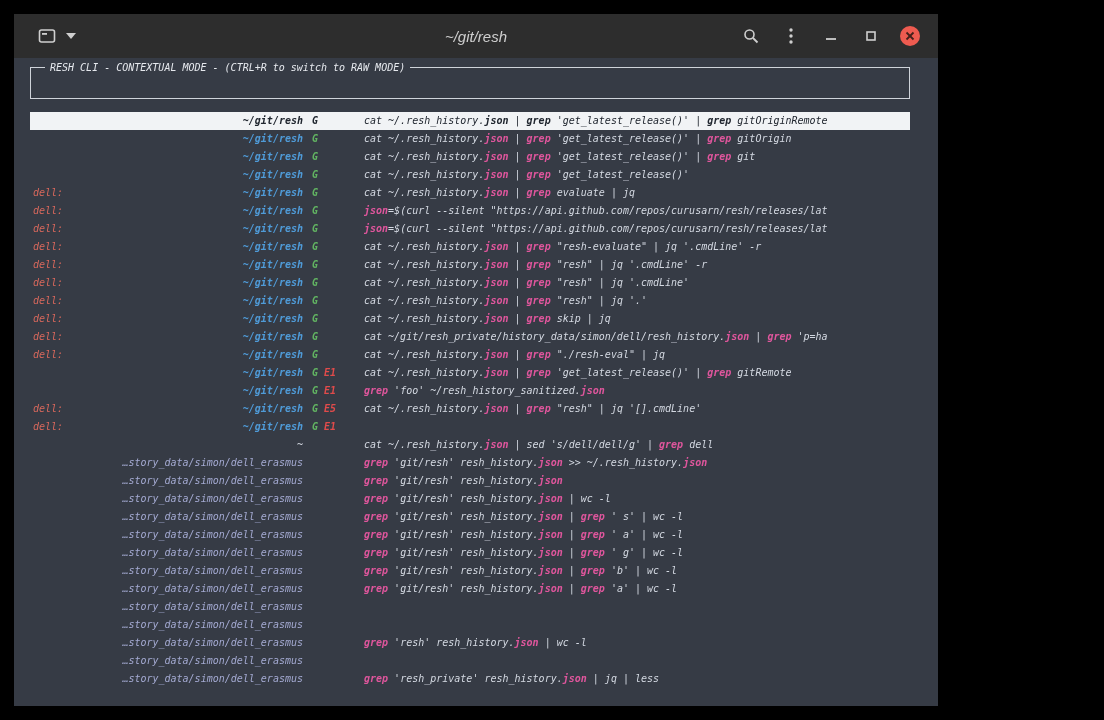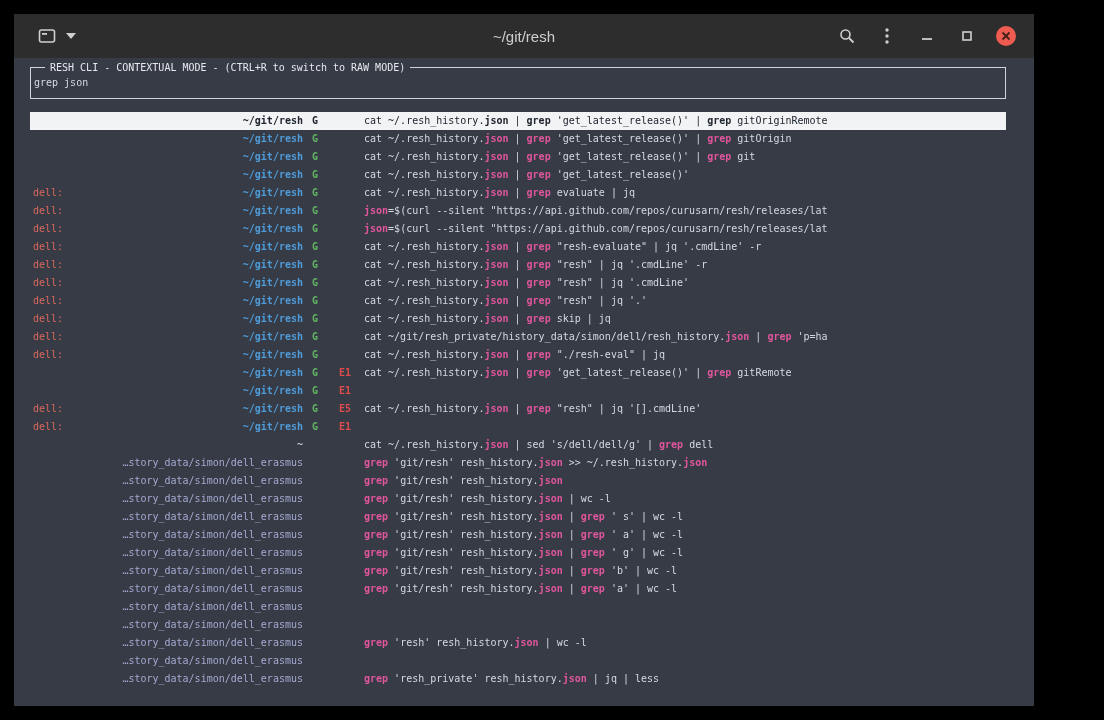--- a/index.html
+++ b/index.html
@@ -1,18 +1,18 @@
 <!DOCTYPE html>
 <html style="--bg: #363b45; --titlebar-bg: #2d2d2d; --titlebar-fg: #cfcfcf; --text: #d4d9e2; --border: #cfd3da; --host: #d8685c; --pwd-current: #4f9bd8; --pwd-other: #a4aad2; --flag-success: #62b462; --flag-error: #e04b4b; --match: #e0569d; --selected-bg: #f1f3f5; --selected-fg: #20262f; --close-red: #ee5b50;"><head>
 <meta charset="utf-8">
 <style>
   * { margin:0; padding:0; box-sizing:border-box; }
   html,body { width:1104px; height:720px; background:#000; overflow:hidden; }
-  .window { position:absolute; left:14px; top:14px; width:1020px; height:692px;
-            background:var(--bg,#363b45); }
+  .window { position:absolute; left:14px; top:14px; width:924px; height:692px;
+            background:var(--bg,#363b45);font-style:italic; }
 
   
   .titlebar { height:44px; background:var(--titlebar-bg,#2d2d2d); display:flex;
               align-items:center; position:relative;
               font-family:"Liberation Sans",sans-serif; }
   .tb-title { position:absolute; left:0; right:0; text-align:center;
               color:var(--titlebar-fg,#cfcfcf); font-size:15px; pointer-events:none; }
   .newtab-btn { margin-left:24px; display:flex; align-items:center; gap:10px;
                 background:none; border:none; cursor:pointer; }
   .tb-right { margin-left:auto; display:flex; align-items:center; gap:18px;
@@ -40,21 +40,21 @@
          white-space:pre; overflow:hidden; }
   .row.selected { background:var(--selected-bg,#f1f3f5); }
   .f1 { width:270px; flex:none; display:flex; justify-content:space-between;
         overflow:hidden; }
   .host { color:var(--host,#d8685c); }
   .pwd.current { color:var(--pwd-current,#4f9bd8); font-weight:bold; }
   .pwd.other { color:var(--pwd-other,#a4aad2); }
   .pwd.plain { color:var(--text,#d4d9e2); }
   .flags { width:61px; flex:none; padding-left:9px; overflow:hidden; }
   .flag-g { color:var(--flag-success,#62b462); font-weight:bold; }
-  .flag-e { color:var(--flag-error,#e04b4b); font-weight:bold;margin-left:15px; }
+  .flag-e { color:var(--flag-error,#e04b4b); font-weight:bold; }
   .cmd { flex:1; overflow:hidden; }
   .match { color:var(--match,#e0569d); font-weight:bold; }
   .row.selected .host, .row.selected .pwd, .row.selected .cmd,
   .row.selected .flag-g, .row.selected .flag-e,
   .row.selected .match { color:var(--selected-fg,#20262f); }
 </style>
 </head>
 <body>
 
 <div class="window">
@@ -101,39 +101,38 @@
           <line x1="1.5" y1="1.5" x2="8.5" y2="8.5" stroke="#43201b" stroke-width="1.8"></line>
           <line x1="8.5" y1="1.5" x2="1.5" y2="8.5" stroke="#43201b" stroke-width="1.8"></line>
         </svg>
       </button>
     </div>
   </div>
 
   <div class="content">
     <div class="resh-box">
       <span class="resh-title">RESH CLI - CONTEXTUAL MODE - (CTRL+R to switch to RAW MODE)</span>
-      <div class="resh-query">grep json</div>
     </div>
     <div class="list">
         <div class="row selected"><span class="f1"><span class="host"></span><span class="pwd current">~/git/resh</span></span><span class="flags"><span class="flag-g">G</span></span><span class="cmd">cat ~/.resh_history.<span class="match">json</span> | <span class="match">grep</span> 'get_latest_release()' | <span class="match">grep</span> gitOriginRemote</span></div>
         <div class="row"><span class="f1"><span class="host"></span><span class="pwd current">~/git/resh</span></span><span class="flags"><span class="flag-g">G</span></span><span class="cmd">cat ~/.resh_history.<span class="match">json</span> | <span class="match">grep</span> 'get_latest_release()' | <span class="match">grep</span> gitOrigin</span></div>
         <div class="row"><span class="f1"><span class="host"></span><span class="pwd current">~/git/resh</span></span><span class="flags"><span class="flag-g">G</span></span><span class="cmd">cat ~/.resh_history.<span class="match">json</span> | <span class="match">grep</span> 'get_latest_release()' | <span class="match">grep</span> git</span></div>
         <div class="row"><span class="f1"><span class="host"></span><span class="pwd current">~/git/resh</span></span><span class="flags"><span class="flag-g">G</span></span><span class="cmd">cat ~/.resh_history.<span class="match">json</span> | <span class="match">grep</span> 'get_latest_release()'</span></div>
         <div class="row"><span class="f1"><span class="host">dell:</span><span class="pwd current">~/git/resh</span></span><span class="flags"><span class="flag-g">G</span></span><span class="cmd">cat ~/.resh_history.<span class="match">json</span> | <span class="match">grep</span> evaluate | jq</span></div>
         <div class="row"><span class="f1"><span class="host">dell:</span><span class="pwd current">~/git/resh</span></span><span class="flags"><span class="flag-g">G</span></span><span class="cmd"><span class="match">json</span>=$(curl --silent "https://api.github.com/repos/curusarn/resh/releases/lat</span></div>
         <div class="row"><span class="f1"><span class="host">dell:</span><span class="pwd current">~/git/resh</span></span><span class="flags"><span class="flag-g">G</span></span><span class="cmd"><span class="match">json</span>=$(curl --silent "https://api.github.com/repos/curusarn/resh/releases/lat</span></div>
         <div class="row"><span class="f1"><span class="host">dell:</span><span class="pwd current">~/git/resh</span></span><span class="flags"><span class="flag-g">G</span></span><span class="cmd">cat ~/.resh_history.<span class="match">json</span> | <span class="match">grep</span> "resh-evaluate" | jq '.cmdLine' -r</span></div>
         <div class="row"><span class="f1"><span class="host">dell:</span><span class="pwd current">~/git/resh</span></span><span class="flags"><span class="flag-g">G</span></span><span class="cmd">cat ~/.resh_history.<span class="match">json</span> | <span class="match">grep</span> "resh" | jq '.cmdLine' -r</span></div>
         <div class="row"><span class="f1"><span class="host">dell:</span><span class="pwd current">~/git/resh</span></span><span class="flags"><span class="flag-g">G</span></span><span class="cmd">cat ~/.resh_history.<span class="match">json</span> | <span class="match">grep</span> "resh" | jq '.cmdLine'</span></div>
         <div class="row"><span class="f1"><span class="host">dell:</span><span class="pwd current">~/git/resh</span></span><span class="flags"><span class="flag-g">G</span></span><span class="cmd">cat ~/.resh_history.<span class="match">json</span> | <span class="match">grep</span> "resh" | jq '.'</span></div>
         <div class="row"><span class="f1"><span class="host">dell:</span><span class="pwd current">~/git/resh</span></span><span class="flags"><span class="flag-g">G</span></span><span class="cmd">cat ~/.resh_history.<span class="match">json</span> | <span class="match">grep</span> skip | jq</span></div>
         <div class="row"><span class="f1"><span class="host">dell:</span><span class="pwd current">~/git/resh</span></span><span class="flags"><span class="flag-g">G</span></span><span class="cmd">cat ~/git/resh_private/history_data/simon/dell/resh_history.<span class="match">json</span> | <span class="match">grep</span> 'p=ha</span></div>
         <div class="row"><span class="f1"><span class="host">dell:</span><span class="pwd current">~/git/resh</span></span><span class="flags"><span class="flag-g">G</span></span><span class="cmd">cat ~/.resh_history.<span class="match">json</span> | <span class="match">grep</span> "./resh-eval" | jq</span></div>
         <div class="row"><span class="f1"><span class="host"></span><span class="pwd current">~/git/resh</span></span><span class="flags"><span class="flag-g">G</span> <span class="flag-e">E1</span></span><span class="cmd">cat ~/.resh_history.<span class="match">json</span> | <span class="match">grep</span> 'get_latest_release()' | <span class="match">grep</span> gitRemote</span></div>
-        <div class="row"><span class="f1"><span class="host"></span><span class="pwd current">~/git/resh</span></span><span class="flags"><span class="flag-g">G</span> <span class="flag-e">E1</span></span></div>
+        <div class="row"><span class="f1"><span class="host"></span><span class="pwd current">~/git/resh</span></span><span class="flags"><span class="flag-g">G</span> <span class="flag-e">E1</span></span><span class="cmd"><span class="match">grep</span> 'foo' ~/resh_history_sanitized.<span class="match">json</span></span></div>
         <div class="row"><span class="f1"><span class="host">dell:</span><span class="pwd current">~/git/resh</span></span><span class="flags"><span class="flag-g">G</span> <span class="flag-e">E5</span></span><span class="cmd">cat ~/.resh_history.<span class="match">json</span> | <span class="match">grep</span> "resh" | jq '[].cmdLine'</span></div>
         <div class="row"><span class="f1"><span class="host">dell:</span><span class="pwd current">~/git/resh</span></span><span class="flags"><span class="flag-g">G</span> <span class="flag-e">E1</span></span></div>
         <div class="row"><span class="f1"><span class="host"></span><span class="pwd plain">~</span></span><span class="flags"></span><span class="cmd">cat ~/.resh_history.<span class="match">json</span> | sed 's/dell/dell/g' | <span class="match">grep</span> dell</span></div>
         <div class="row"><span class="f1"><span class="host"></span><span class="pwd other">…story_data/simon/dell_erasmus</span></span><span class="flags"></span><span class="cmd"><span class="match">grep</span> 'git/resh' resh_history.<span class="match">json</span> &gt;&gt; ~/.resh_history.<span class="match">json</span></span></div>
         <div class="row"><span class="f1"><span class="host"></span><span class="pwd other">…story_data/simon/dell_erasmus</span></span><span class="flags"></span><span class="cmd"><span class="match">grep</span> 'git/resh' resh_history.<span class="match">json</span></span></div>
         <div class="row"><span class="f1"><span class="host"></span><span class="pwd other">…story_data/simon/dell_erasmus</span></span><span class="flags"></span><span class="cmd"><span class="match">grep</span> 'git/resh' resh_history.<span class="match">json</span> | wc -l</span></div>
         <div class="row"><span class="f1"><span class="host"></span><span class="pwd other">…story_data/simon/dell_erasmus</span></span><span class="flags"></span><span class="cmd"><span class="match">grep</span> 'git/resh' resh_history.<span class="match">json</span> | <span class="match">grep</span> ' s' | wc -l</span></div>
         <div class="row"><span class="f1"><span class="host"></span><span class="pwd other">…story_data/simon/dell_erasmus</span></span><span class="flags"></span><span class="cmd"><span class="match">grep</span> 'git/resh' resh_history.<span class="match">json</span> | <span class="match">grep</span> ' a' | wc -l</span></div>
         <div class="row"><span class="f1"><span class="host"></span><span class="pwd other">…story_data/simon/dell_erasmus</span></span><span class="flags"></span><span class="cmd"><span class="match">grep</span> 'git/resh' resh_history.<span class="match">json</span> | <span class="match">grep</span> ' g' | wc -l</span></div>
         <div class="row"><span class="f1"><span class="host"></span><span class="pwd other">…story_data/simon/dell_erasmus</span></span><span class="flags"></span><span class="cmd"><span class="match">grep</span> 'git/resh' resh_history.<span class="match">json</span> | <span class="match">grep</span> 'b' | wc -l</span></div>

